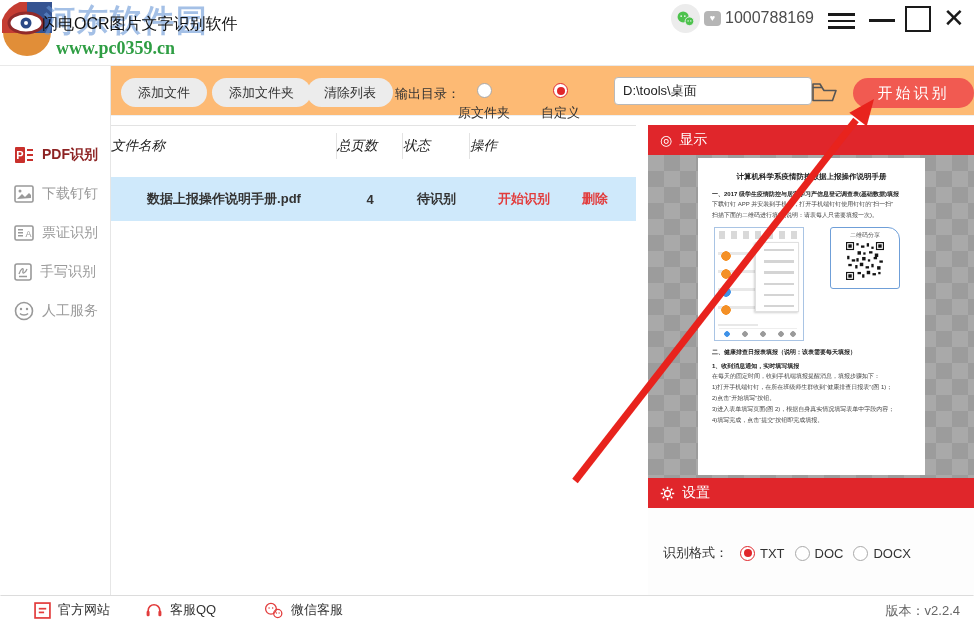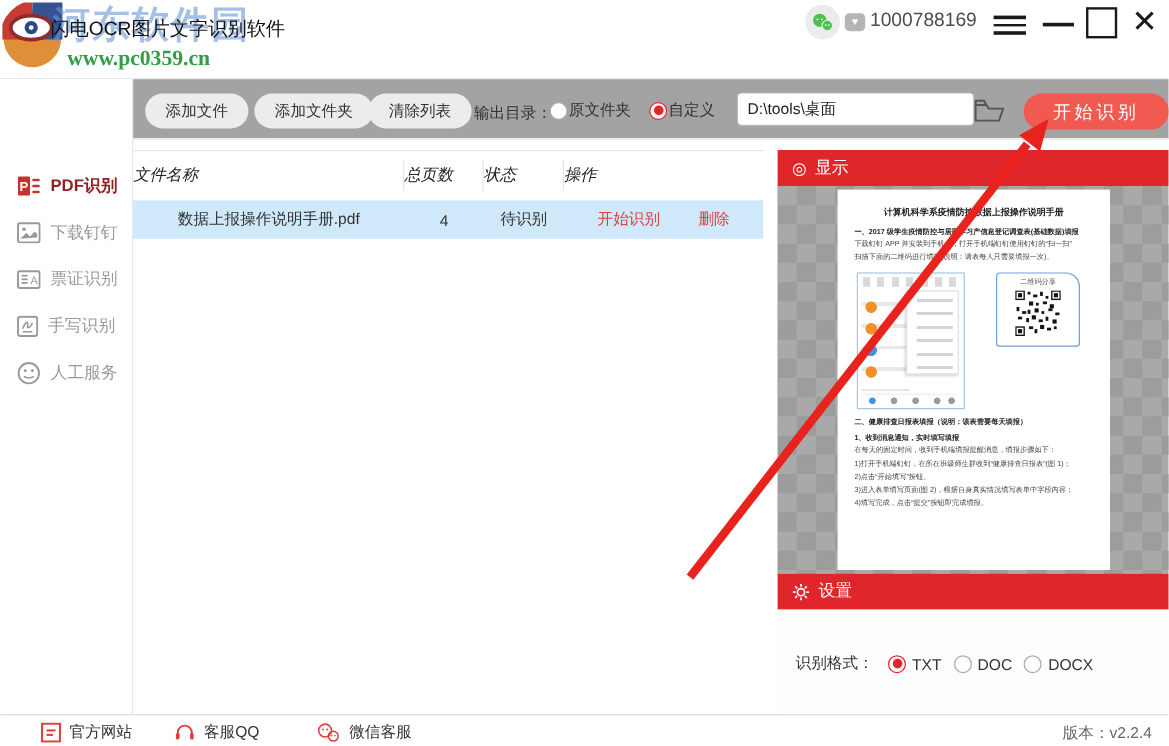--- a/index.html
+++ b/index.html
@@ -19,37 +19,37 @@
   .min-btn{position:absolute;left:869px;top:19px;width:26px;height:3px;background:#1a1a1a;cursor:pointer;}
   .max-btn{position:absolute;left:905px;top:6px;width:22px;height:22px;border:2.5px solid #1a1a1a;cursor:pointer;}
   .close-btn{position:absolute;left:943px;top:1px;font-size:26px;color:#1a1a1a;cursor:pointer;line-height:34px;}
 
   
   .sidebar{position:absolute;left:0;top:66px;width:110px;height:529px;background:#fff;border-right:1px solid #e6e6e6;}
   .side-item{position:absolute;left:0;width:110px;height:30px;display:flex;align-items:center;padding-left:14px;box-sizing:border-box;gap:8px;font-size:14px;color:#9b9b9b;cursor:pointer;}
   .side-item.active{color:#8d2323;font-weight:bold;}
 
   
-  .toolbar{position:absolute;left:111px;top:66px;width:863px;height:49px;background:#a3a3a3;border-bottom:1px solid #eef0f2;}
+  .toolbar{position:absolute;left:111px;top:66px;width:863px;height:49px;background:#fdba74;border-bottom:1px solid #eef0f2;}
   .tb-btn{position:absolute;top:12px;height:29px;border-radius:15px;background:#ececec;border:none;font-size:13px;color:#333;padding:0 17px;cursor:pointer;font-family:inherit;}
   .out-label{position:absolute;top:19px;font-size:13px;color:#333;}
-  .radio-group{position:absolute;top:17px;display:flex;align-items:center;gap:1px;font-size:13px;color:#333;cursor:pointer;}
+  .radio-group{position:absolute;top:17px;display:flex;align-items:center;gap:6px;font-size:13px;color:#333;cursor:pointer;flex-direction:column;}
   .radio{width:13px;height:13px;border:1.5px solid #a9a9a9;border-radius:50%;background:#fff;display:inline-block;position:relative;}
   .radio.sel{border-color:#e0262b;}
   .radio.sel::after{content:"";position:absolute;inset:2.5px;background:#e0262b;border-radius:50%;}
   .path-input{position:absolute;left:503px;top:11px;width:180px;height:26px;border:1px solid #b9b9b9;border-radius:4px;font-size:13px;color:#222;padding:0 8px;font-family:inherit;background:#fff;}
   .folder-btn{position:absolute;left:700px;top:15px;cursor:pointer;}
   .start-btn{position:absolute;left:742px;top:12px;width:121px;height:30px;border:none;border-radius:15px;background:#f15a51;color:#fff;font-size:15px;letter-spacing:3px;cursor:pointer;font-family:inherit;}
 
   
   .tbl-header{position:absolute;left:111px;top:125px;width:525px;height:40px;border-top:1px solid #e3e3e3;display:flex;align-items:center;background:#fff;}
   .tbl-header .col{font-size:13.5px;color:#222;border-right:1px solid #e3e3e3;height:26px;line-height:26px;box-sizing:border-box;font-style:italic;}
   .tbl-header .col:last-child{border-right:none;}
   .c-name{width:226px;} .c-pages{width:66px;} .c-status{width:67px;} .c-ops{width:166px;}
-  .tbl-row{position:absolute;left:111px;top:167px;width:525px;height:32px;background:#cfe9fb;display:flex;align-items:center;cursor:pointer;}
+  .tbl-row{position:absolute;left:111px;top:177px;width:525px;height:44px;background:#cfe9fb;display:flex;align-items:center;cursor:pointer;font-weight:bold;}
   .tbl-row .cell{font-size:13px;color:#333;text-align:center;}
   .ops-cell{display:flex;justify-content:center;gap:32px;}
   .op-link{color:#e23c3c;cursor:pointer;font-size:13px;}
 
   
   .panel-bar{position:absolute;left:648px;width:326px;height:30px;background:#e0262b;color:#fff;display:flex;align-items:center;gap:7px;padding-left:12px;box-sizing:border-box;font-size:14px;}
   .bar-display{top:125px;} .bar-settings{top:478px;}
   .preview{position:absolute;left:648px;top:155px;width:326px;height:323px;background-color:#a9a9a9;
     background-image:linear-gradient(45deg,#9c9c9c 25%,transparent 25%,transparent 75%,#9c9c9c 75%),linear-gradient(45deg,#9c9c9c 25%,transparent 25%,transparent 75%,#9c9c9c 75%);
     background-size:32px 32px;background-position:0 0,16px 16px;}

